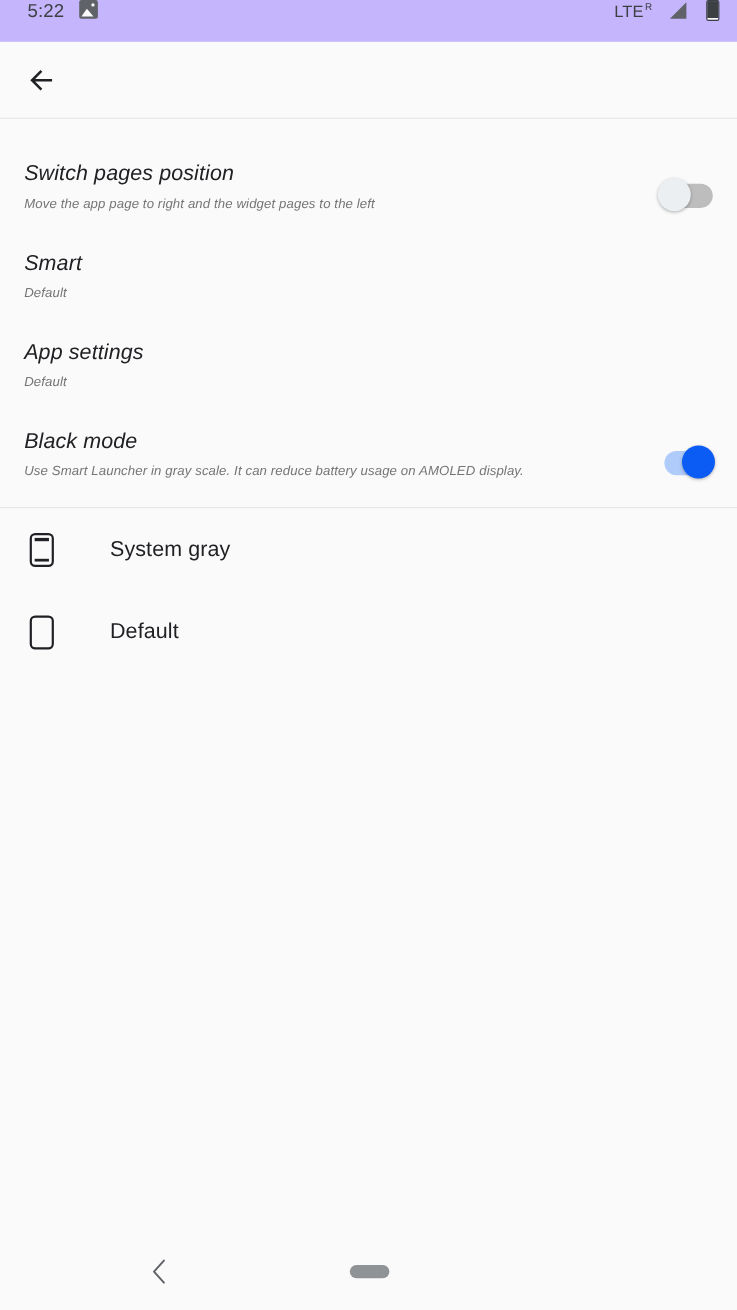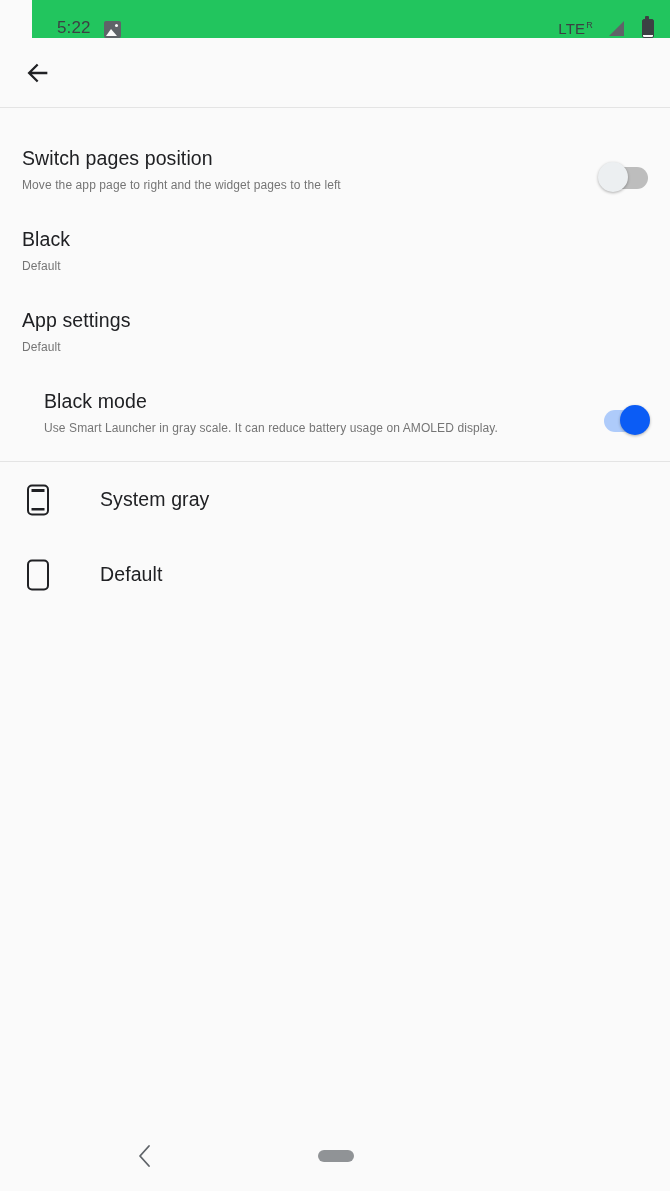--- a/index.html
+++ b/index.html
@@ -13,25 +13,24 @@
     font-family: "Liberation Sans", sans-serif;
     -webkit-font-smoothing: antialiased;
     overflow: hidden;
     position: relative;
   }
 
   
   .status-bar {
     height: 38px;
     display: flex;
-    align-items: flex-end;
+    align-items: flex-start;
     padding: 0 16px 0 25px;
     box-sizing: border-box;
-    background: #22c55e;
-    margin-left: 32px;
+    background: #c4b5fd;
   }
   .status-clock {
     font-size: 17px;
     color: #3c4043;
     letter-spacing: .1px;
   }
   .status-left-icons {
     display: flex;
     align-items: center;
     margin-left: 13px;
@@ -139,40 +138,41 @@
     display: flex;
     align-items: flex-start;
     padding: 0 20px 0 22px;
     box-sizing: border-box;
     min-height: 80px;
     cursor: pointer;
   }
   .pref-text {
     flex: 1;
     padding-right: 20px;
+    font-style: italic;
   }
   .pref-title {
     font-size: 19.5px;
     color: #202124;
     line-height: 24px;
     letter-spacing: .1px;
   }
   .pref-sub {
     font-size: 12px;
     color: #757575;
     line-height: 25px;
     letter-spacing: .1px;
     margin-top: 3px;
     max-width: 560px;
   }
 
   .row-switch-pages { padding-top: 30px; }
   .row-font        { padding-top: 29px; }
   .row-appanim     { padding-top: 29px; }
-  .row-blackmode   { padding-top: 29px; padding-bottom: 20px; margin-left: 22px; }
+  .row-blackmode   { padding-top: 29px; padding-bottom: 20px; }
 
   
   .switch {
     position: relative;
     width: 52px;
     height: 32px;
     flex: 0 0 auto;
     margin-top: 16px;
     cursor: pointer;
   }
@@ -287,21 +287,21 @@
       <div class="pref-sub">Move the app page to right and the widget pages to the left</div>
     </div>
     <div class="switch off">
       <span class="track"></span>
       <span class="knob"></span>
     </div>
   </div>
 
   <div class="pref-row row-font">
     <div class="pref-text">
-      <div class="pref-title">Black</div>
+      <div class="pref-title">Smart</div>
       <div class="pref-sub">Default</div>
     </div>
   </div>
 
   <div class="pref-row row-appanim">
     <div class="pref-text">
       <div class="pref-title">App settings</div>
       <div class="pref-sub">Default</div>
     </div>
   </div>

